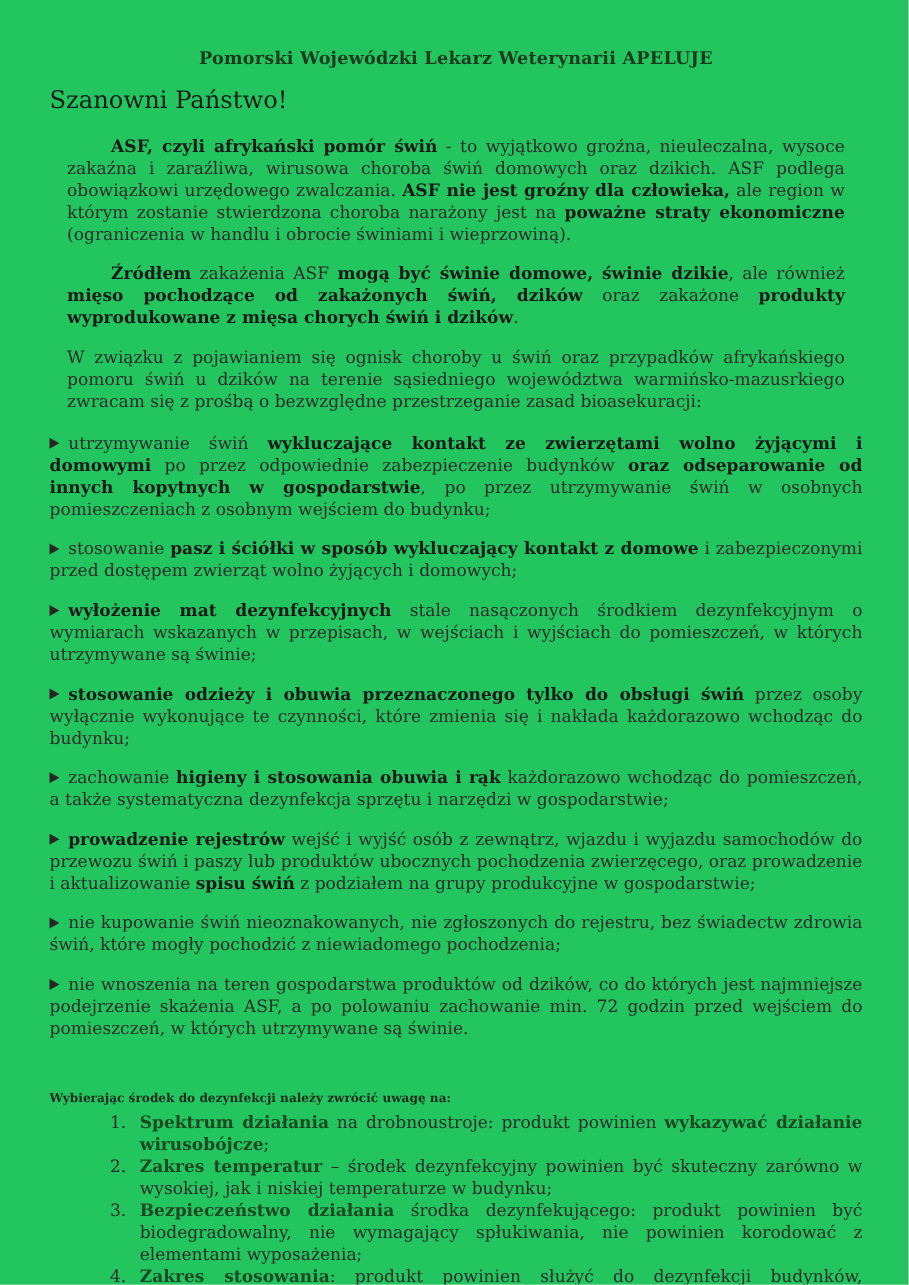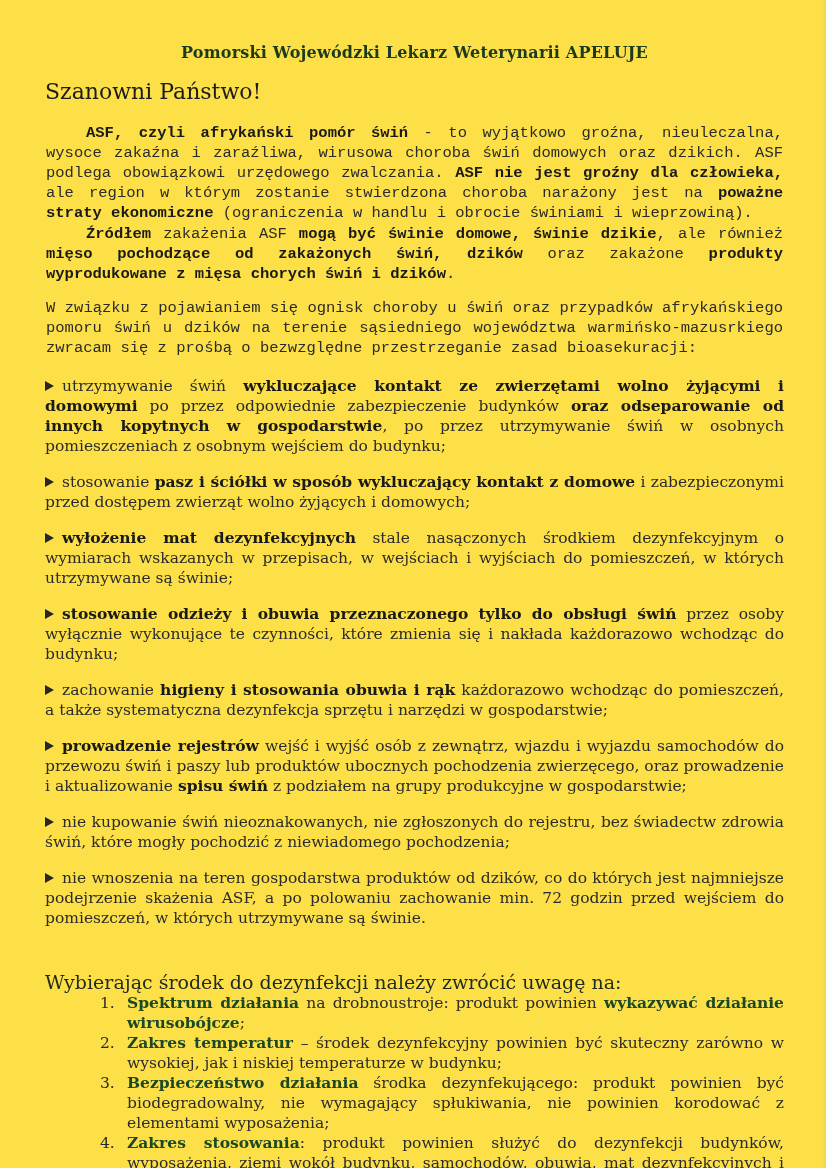--- a/index.html
+++ b/index.html
@@ -1,52 +1,52 @@
 <!DOCTYPE html>
 <html lang="pl"><head>
 <meta charset="utf-8">
 <style>
   html,body{margin:0;padding:0;background:#e8e8e8;}
   .page{
     position:relative;
     width:826px;height:1168px;
     margin:0 auto;
-    background:#fde047;
+    background:#22c55e;
     box-sizing:border-box;
     padding:42px 42px 0 45px;
     font-family:"DejaVu Serif","Liberation Serif",serif;
     font-size:15.5px;
     line-height:20px;
     color:#2b2b2b;
     overflow:hidden;
   }
   .scan-edge{
     position:absolute;top:0;right:0;width:5px;height:100%;
     background:linear-gradient(to left, rgba(120,120,120,0.10), rgba(120,120,120,0));
   }
   .header{ text-align:center; color:#1b3a1e; font-weight:bold; font-size:16px; line-height:21px; letter-spacing:0.2px;}
   .salutation{ text-align:left; font-size:22px; color:#1c1c1c; margin-top:16px; line-height:26px;}
   .intro{ margin-top:18px; }
-  p.para{ margin:1px; text-align:justify;font-family:Liberation Mono, monospace; }
+  p.para{ margin:16px; text-align:justify; }
   p.para.indent{ text-indent:40px; }
   p.para.spaced{ margin-top:14px; }
   .b{ font-weight:bold; color:#1a1a1a; }
   .bg{ font-weight:bold; color:#1d4824; }
   .r{ color:inherit; }
   .bullets{ margin-top:18px; }
   p.bullet{ margin:16px 0 0 0; text-align:justify; }
   .arrow{
     display:inline-block; width:0; height:0; vertical-align:baseline;
     border-left:9px solid #262626;
     border-top:5px solid transparent;
     border-bottom:5px solid transparent;
     margin-right:8px;
   }
   .disinfection{ margin-top:44px; }
-  .dheading{ font-weight:normal; color:#1f2a1f; font-size:19px; }
+  .dheading{ font-weight:bold; color:#1f2a1f; font-size:11px; }
   .numlist{ margin:1px 0 0 55px; }
   .numitem{ display:flex; }
   .num{ flex:none; width:27px; color:#2b2b2b; }
   .ntext{ flex:1; text-align:justify; }
 </style>
 </head>
 <body>
 
 <div class="page">
   <div class="scan-edge"></div>

